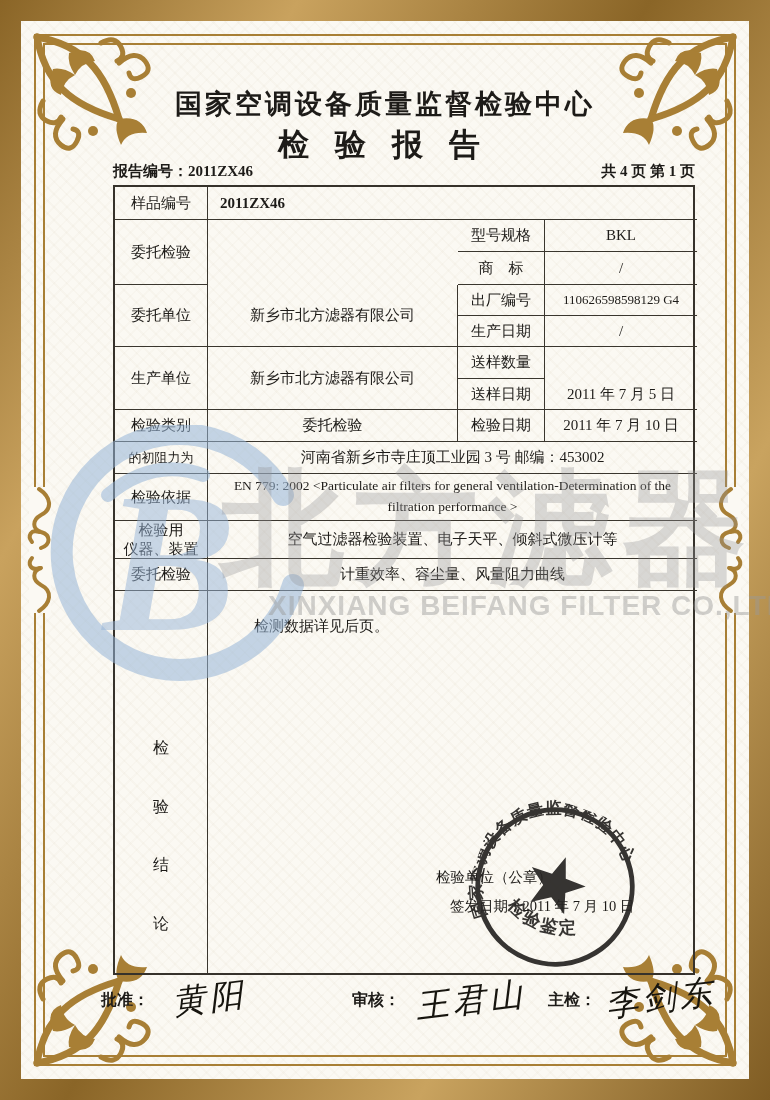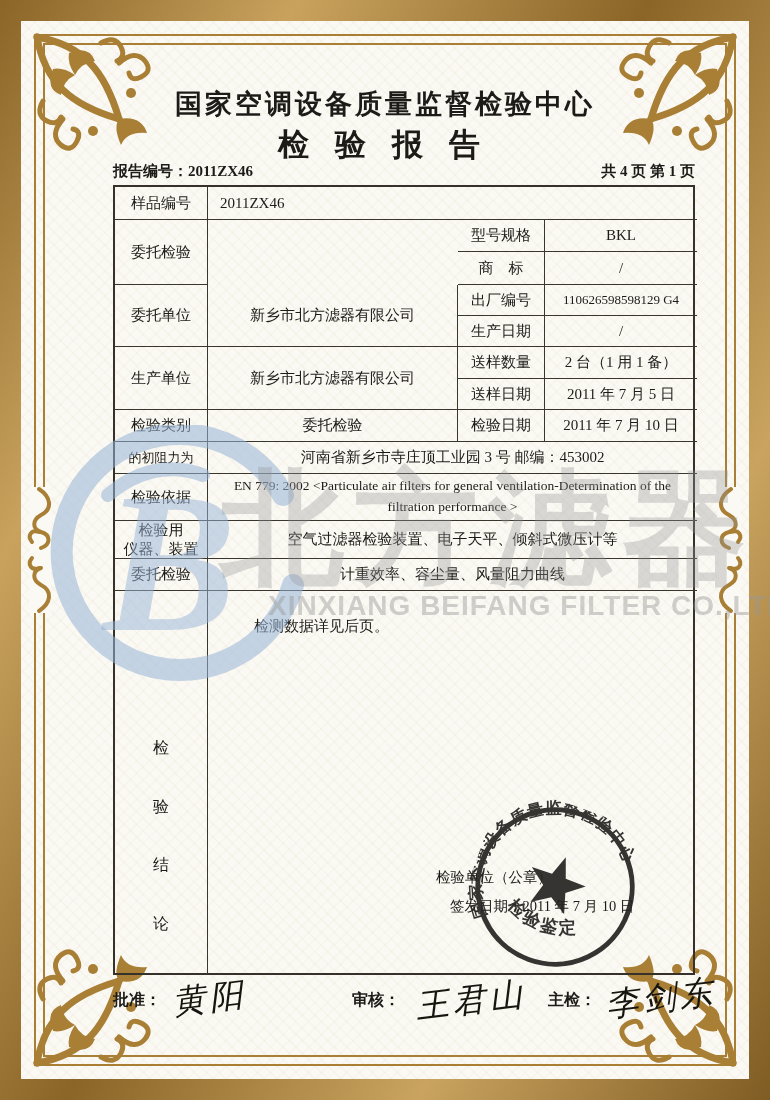--- a/index.html
+++ b/index.html
@@ -41,21 +41,21 @@
   
   .tbl{position:absolute;left:113px;top:185px;width:582px;height:790px;z-index:3;
        display:grid;grid-template-columns:93px 250px 87px 152px;
        grid-template-rows:33px 32px 33px 31px 31px 32px 31px 32px 32px 47px 38px 32px 1fr;
        border:2px solid #36322b;box-sizing:border-box;font-size:15px;}
   .cell{border-right:1.5px solid #3a362e;border-bottom:1.5px solid #3a362e;
         display:flex;align-items:center;justify-content:center;text-align:center;
         padding:1px 5px;box-sizing:border-box;line-height:1.35;}
   .cell.no-r{border-right:none;}
   .cell.no-b{border-bottom:none;}
-  .cell.left{justify-content:flex-start;text-align:left;padding-left:12px;}
+  .cell.left{justify-content:flex-start;text-align:left;padding-left:12px;font-weight:bold;}
   .cell.small{font-size:13px;}
   .cell.en{font-size:13.5px;line-height:1.55;}
   .lbl2{display:flex;flex-direction:column;line-height:1.25;}
   .vlabel{flex-direction:column;justify-content:flex-start;padding-top:146px;gap:37px;font-size:16px;}
   .concl{position:relative;display:block;text-align:left;padding:16px 14px 0 16px;}
   .concl p{margin:0;text-indent:2em;line-height:2.55;font-size:15px;}
 
   
   .seal-unit{position:absolute;left:436px;top:868px;font-size:14.5px;z-index:4;}
   .issue-date{position:absolute;left:450px;top:897px;font-size:14.5px;z-index:4;}
@@ -205,21 +205,20 @@
     <div class="cell" style="grid-row:4/6;grid-column:1">委托单位</div>
     <div class="cell" style="grid-row:4/6;grid-column:2">新乡市北方滤器有限公司</div>
     <div class="cell" style="grid-row:4;grid-column:3">出厂编号</div>
     <div class="cell no-r small" style="grid-row:4;grid-column:4">110626598598129 G4</div>
     <div class="cell" style="grid-row:5;grid-column:3">生产日期</div>
     <div class="cell no-r" style="grid-row:5;grid-column:4">/</div>
 
     <div class="cell" style="grid-row:6/8;grid-column:1">生产单位</div>
     <div class="cell" style="grid-row:6/8;grid-column:2">新乡市北方滤器有限公司</div>
     <div class="cell" style="grid-row:6;grid-column:3">送样数量</div>
-    <div class="cell no-r" style="grid-row:6;grid-column:4">2 台（1 用 1 备）</div>
     <div class="cell" style="grid-row:7;grid-column:3">送样日期</div>
     <div class="cell no-r" style="grid-row:7;grid-column:4">2011 年 7 月 5 日</div>
 
     <div class="cell" style="grid-row:8;grid-column:1">检验类别</div>
     <div class="cell" style="grid-row:8;grid-column:2">委托检验</div>
     <div class="cell" style="grid-row:8;grid-column:3">检验日期</div>
     <div class="cell no-r" style="grid-row:8;grid-column:4">2011 年 7 月 10 日</div>
 
     <div class="cell small" style="grid-row:9;grid-column:1">的初阻力为</div>
     <div class="cell no-r" style="grid-row:9;grid-column:2/5">河南省新乡市寺庄顶工业园 3 号 邮编：453002</div>
@@ -261,21 +260,21 @@
     <text font-size="19.5" font-weight="bold" fill="#262422" letter-spacing="1">
       <textPath href="#arcTop" startOffset="1%">国家空调设备质量监督检验中心</textPath>
     </text>
     <text font-size="21" font-weight="bold" fill="#262422" letter-spacing="3">
       <textPath href="#arcBot" startOffset="6%">检验鉴定章</textPath>
     </text>
     <path fill="#262422" d="M100,62 L108.8,86.2 L134.5,86.8 L114.2,102.6 L121.6,127.2 L100,113 L78.4,127.2 L85.8,102.6 L65.5,86.8 L91.2,86.2 Z"></path>
   </svg>
 
   <div class="foot">
-    <span class="flabel" style="left:113px">批准：</span>
+    <span class="flabel" style="left:101px">批准：</span>
     <span class="sig" style="left:175px;top:-4px">黄阳</span>
     <span class="flabel" style="left:352px">审核：</span>
     <span class="sig" style="left:418px;top:-2px">王君山</span>
     <span class="flabel" style="left:548px">主检：</span>
     <span class="sig" style="left:608px;top:-4px">李剑东</span>
   </div>
 
 </div>
 
 </body></html>

